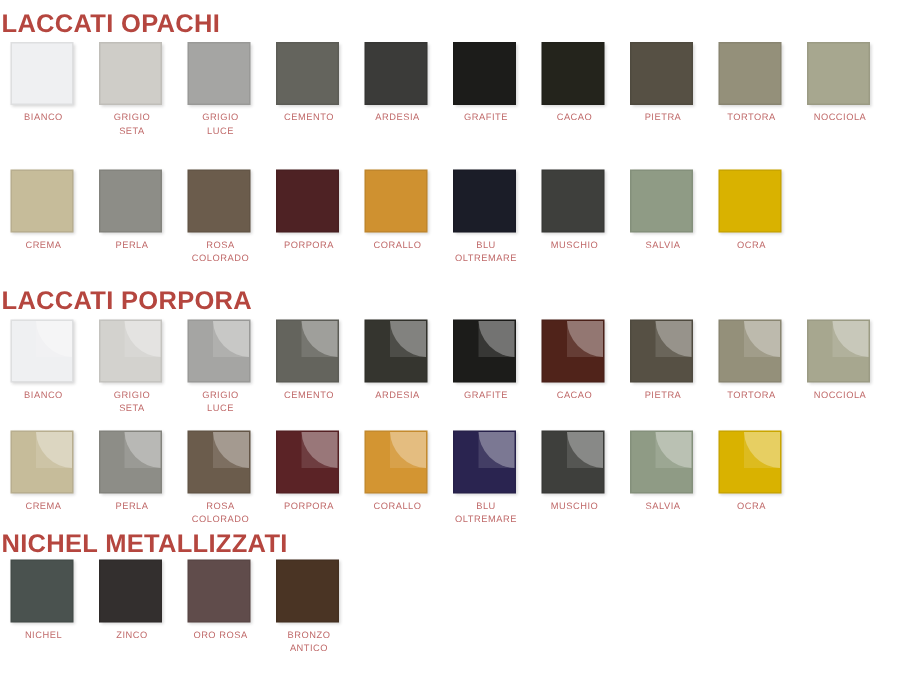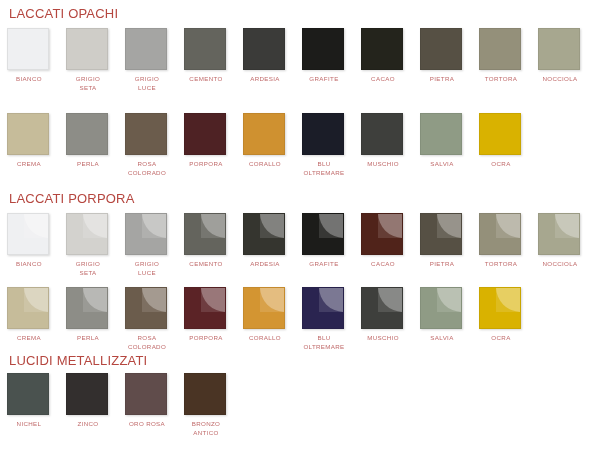--- a/index.html
+++ b/index.html
@@ -19,24 +19,24 @@
     height: 450px;
     box-sizing: border-box;
   }
 
   .section {
     position: relative;
   }
 
   .section-title {
     color: #b5463f;
-    font-size: 13px;
-    font-weight: normal;
+    font-size: 17px;
+    font-weight: bold;
     letter-spacing: 0.2px;
-    padding-left: 9px;
+    padding-left: 1px;
     white-space: nowrap;
   }
 
   .swatch-row {
     position: relative;
     display: flex;
     padding-left: 7px;
   }
 
   .swatch-cell {
@@ -259,21 +259,21 @@
           <div class="chip gloss" style="background: rgb(143, 155, 133);"></div>
           <div class="chip-label"><span>SALVIA</span></div>
         </div>
         <div class="swatch-cell">
           <div class="chip gloss" style="background: rgb(217, 178, 0);"></div>
           <div class="chip-label"><span>OCRA</span></div>
         </div>
       </div>
     </div>
     <div class="section">
-      <div class="section-title" style="position: absolute; left: 0px; top: 353px;">LUCIDI METALLIZZATI</div>
+      <div class="section-title" style="position: absolute; left: 0px; top: 353px;">NICHEL METALLIZZATI</div>
       <div class="swatch-row" style="position: absolute; left: 0px; top: 373px;">
         <div class="swatch-cell">
           <div class="chip" style="background: rgb(74, 82, 79);"></div>
           <div class="chip-label"><span>NICHEL</span></div>
         </div>
         <div class="swatch-cell">
           <div class="chip" style="background: rgb(51, 47, 46);"></div>
           <div class="chip-label"><span>ZINCO</span></div>
         </div>
         <div class="swatch-cell">

